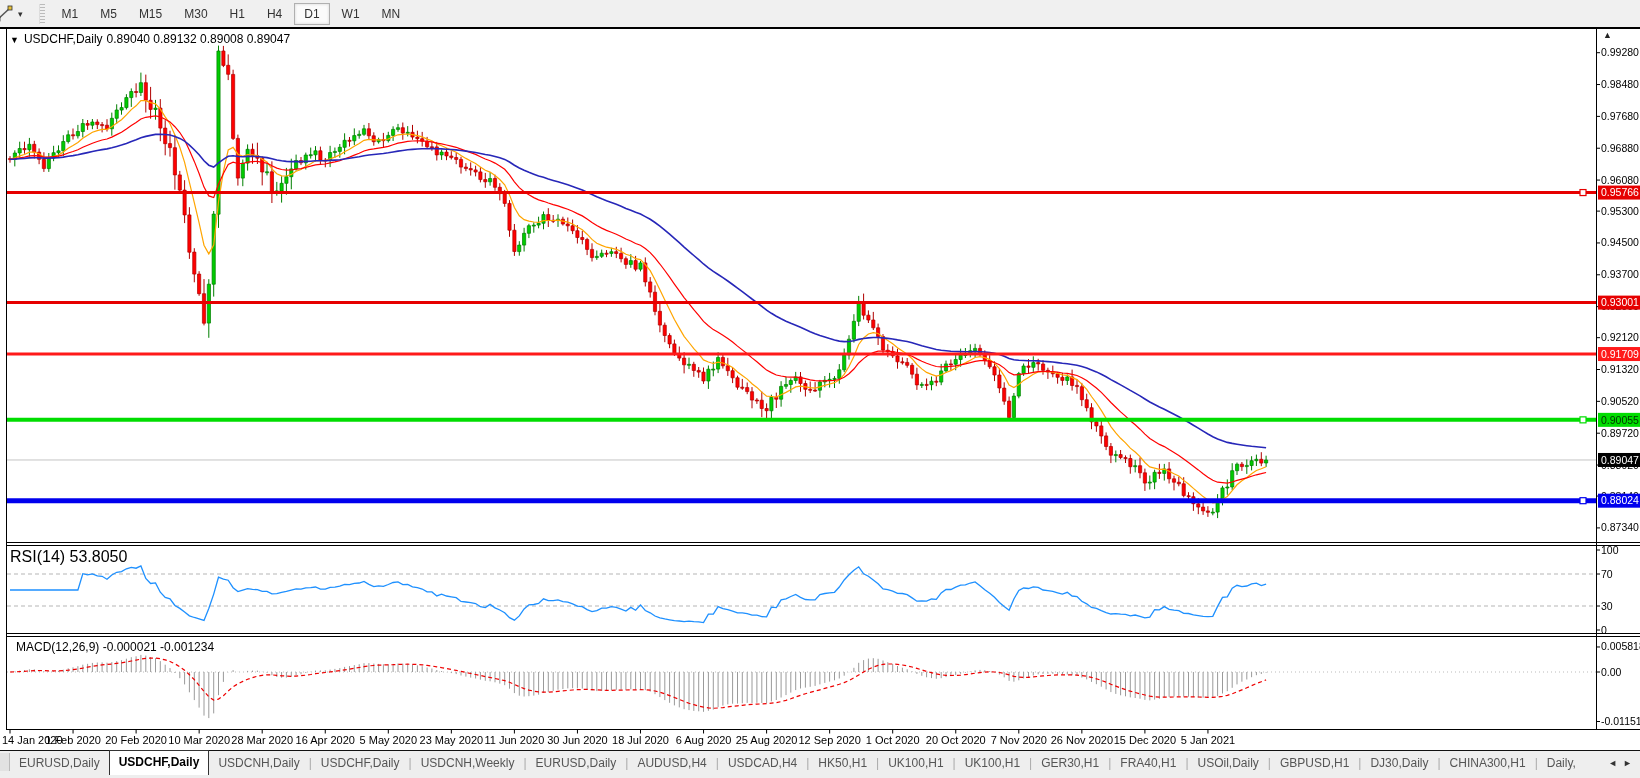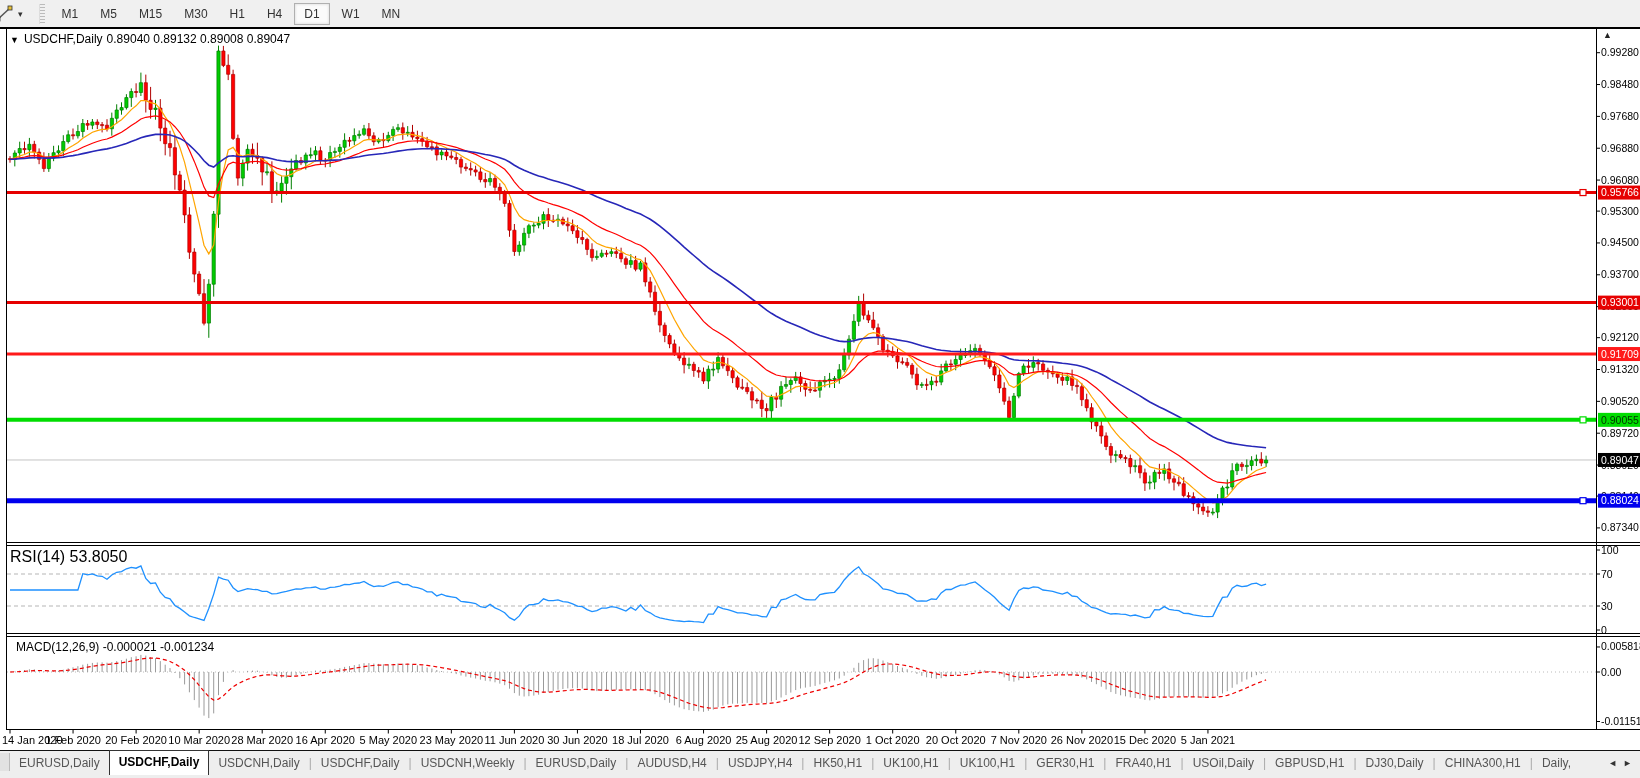--- a/index.html
+++ b/index.html
@@ -215,21 +215,21 @@
     <div class="tab">USDCNH,Daily</div>
     <span class="tab-sep">|</span>
     <div class="tab">USDCHF,Daily</div>
     <span class="tab-sep">|</span>
     <div class="tab">USDCNH,Weekly</div>
     <span class="tab-sep">|</span>
     <div class="tab">EURUSD,Daily</div>
     <span class="tab-sep">|</span>
     <div class="tab">AUDUSD,H4</div>
     <span class="tab-sep">|</span>
-    <div class="tab">USDJPY,H4</div>
+    <div class="tab">USDCAD,H4</div>
     <span class="tab-sep">|</span>
     <div class="tab">HK50,H1</div>
     <span class="tab-sep">|</span>
     <div class="tab">UK100,H1</div>
     <span class="tab-sep">|</span>
     <div class="tab">UK100,H1</div>
     <span class="tab-sep">|</span>
     <div class="tab">GER30,H1</div>
     <span class="tab-sep">|</span>
     <div class="tab">FRA40,H1</div>

